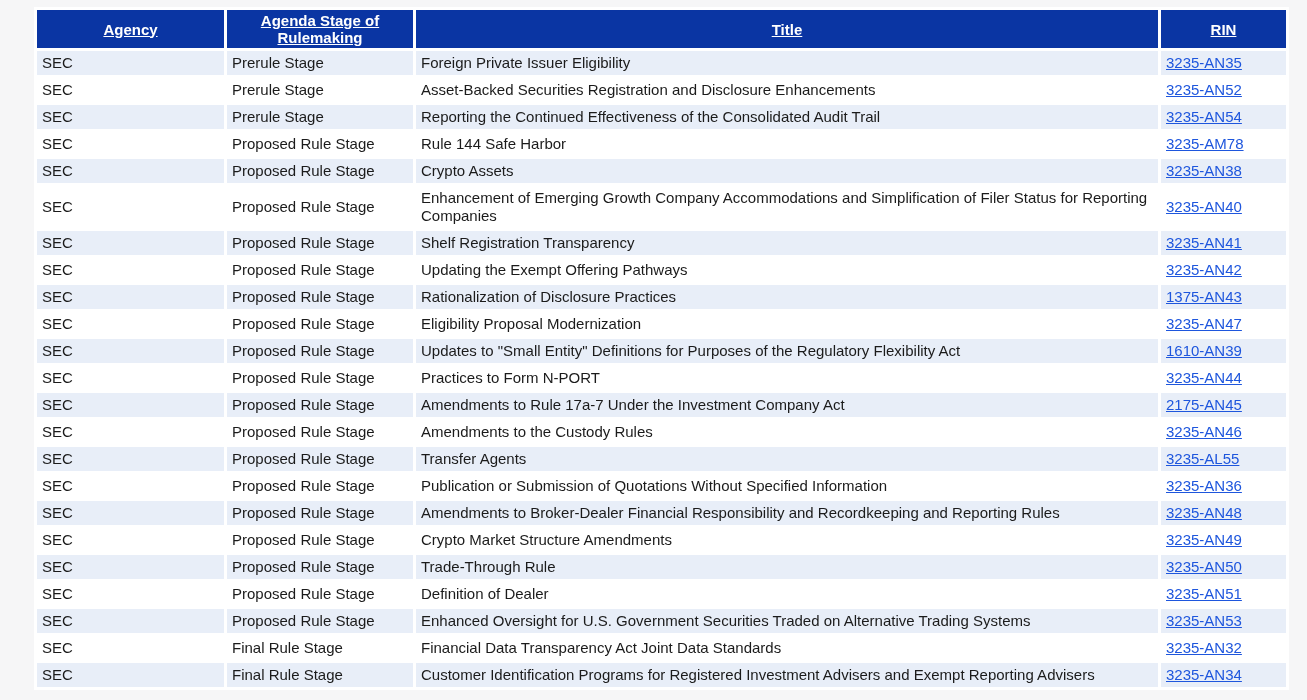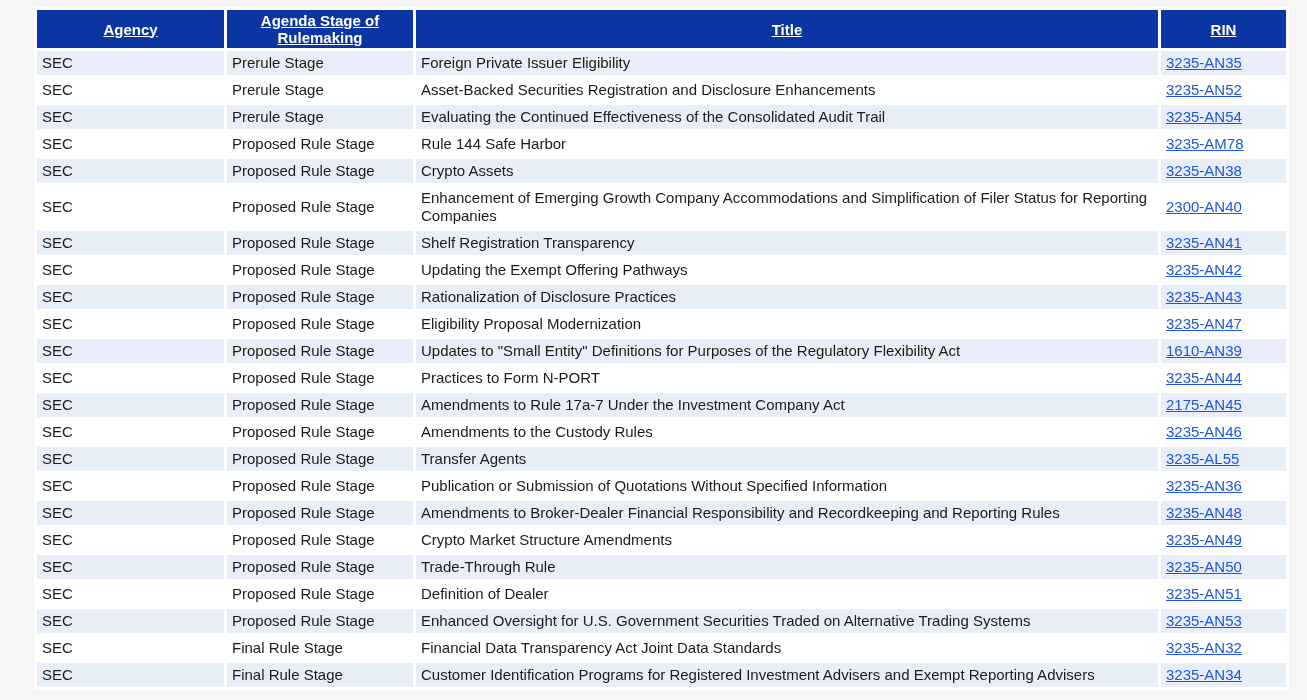--- a/index.html
+++ b/index.html
@@ -91,21 +91,21 @@
   <tr class="even">
     <td>SEC</td>
     <td>Prerule Stage</td>
     <td>Asset-Backed Securities Registration and Disclosure Enhancements</td>
     <td><a class="rin-link" href="#">3235-AN52</a></td>
   </tr>
 
   <tr class="odd">
     <td>SEC</td>
     <td>Prerule Stage</td>
-    <td>Evaluating the Continued Effectiveness of the Consolidated Audit Trail</td>
+    <td>Reporting the Continued Effectiveness of the Consolidated Audit Trail</td>
     <td><a class="rin-link" href="#">3235-AN54</a></td>
   </tr>
 
   <tr class="even">
     <td>SEC</td>
     <td>Proposed Rule Stage</td>
     <td>Rule 144 Safe Harbor</td>
     <td><a class="rin-link" href="#">3235-AM78</a></td>
   </tr>
 
@@ -113,42 +113,42 @@
     <td>SEC</td>
     <td>Proposed Rule Stage</td>
     <td>Crypto Assets</td>
     <td><a class="rin-link" href="#">3235-AN38</a></td>
   </tr>
 
   <tr class="even">
     <td>SEC</td>
     <td>Proposed Rule Stage</td>
     <td>Enhancement of Emerging Growth Company Accommodations and Simplification of Filer Status for Reporting Companies</td>
-    <td><a class="rin-link" href="#">2300-AN40</a></td>
+    <td><a class="rin-link" href="#">3235-AN40</a></td>
   </tr>
 
   <tr class="odd">
     <td>SEC</td>
     <td>Proposed Rule Stage</td>
     <td>Shelf Registration Transparency</td>
     <td><a class="rin-link" href="#">3235-AN41</a></td>
   </tr>
 
   <tr class="even">
     <td>SEC</td>
     <td>Proposed Rule Stage</td>
     <td>Updating the Exempt Offering Pathways</td>
     <td><a class="rin-link" href="#">3235-AN42</a></td>
   </tr>
 
   <tr class="odd">
     <td>SEC</td>
     <td>Proposed Rule Stage</td>
     <td>Rationalization of Disclosure Practices</td>
-    <td><a class="rin-link" href="#">3235-AN43</a></td>
+    <td><a class="rin-link" href="#">1375-AN43</a></td>
   </tr>
 
   <tr class="even">
     <td>SEC</td>
     <td>Proposed Rule Stage</td>
     <td>Eligibility Proposal Modernization</td>
     <td><a class="rin-link" href="#">3235-AN47</a></td>
   </tr>
 
   <tr class="odd">

